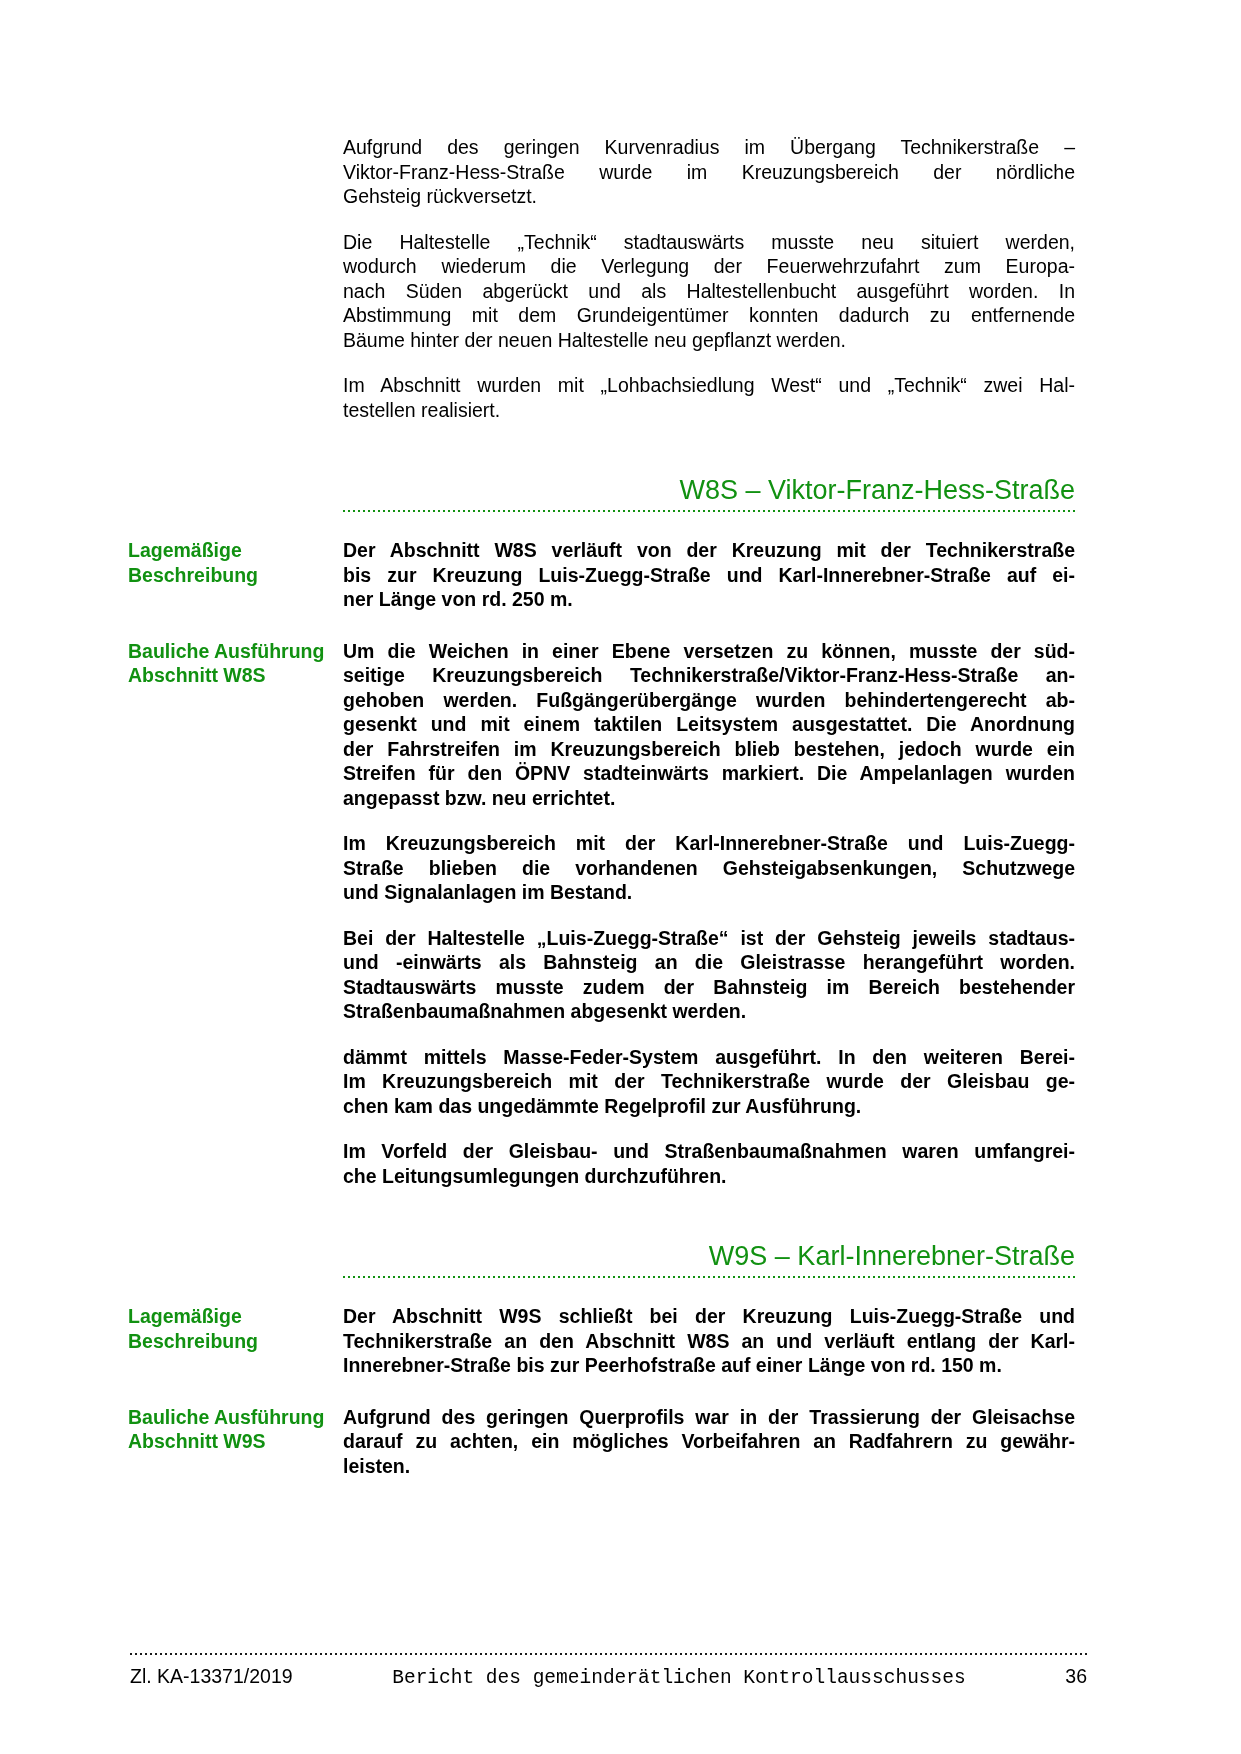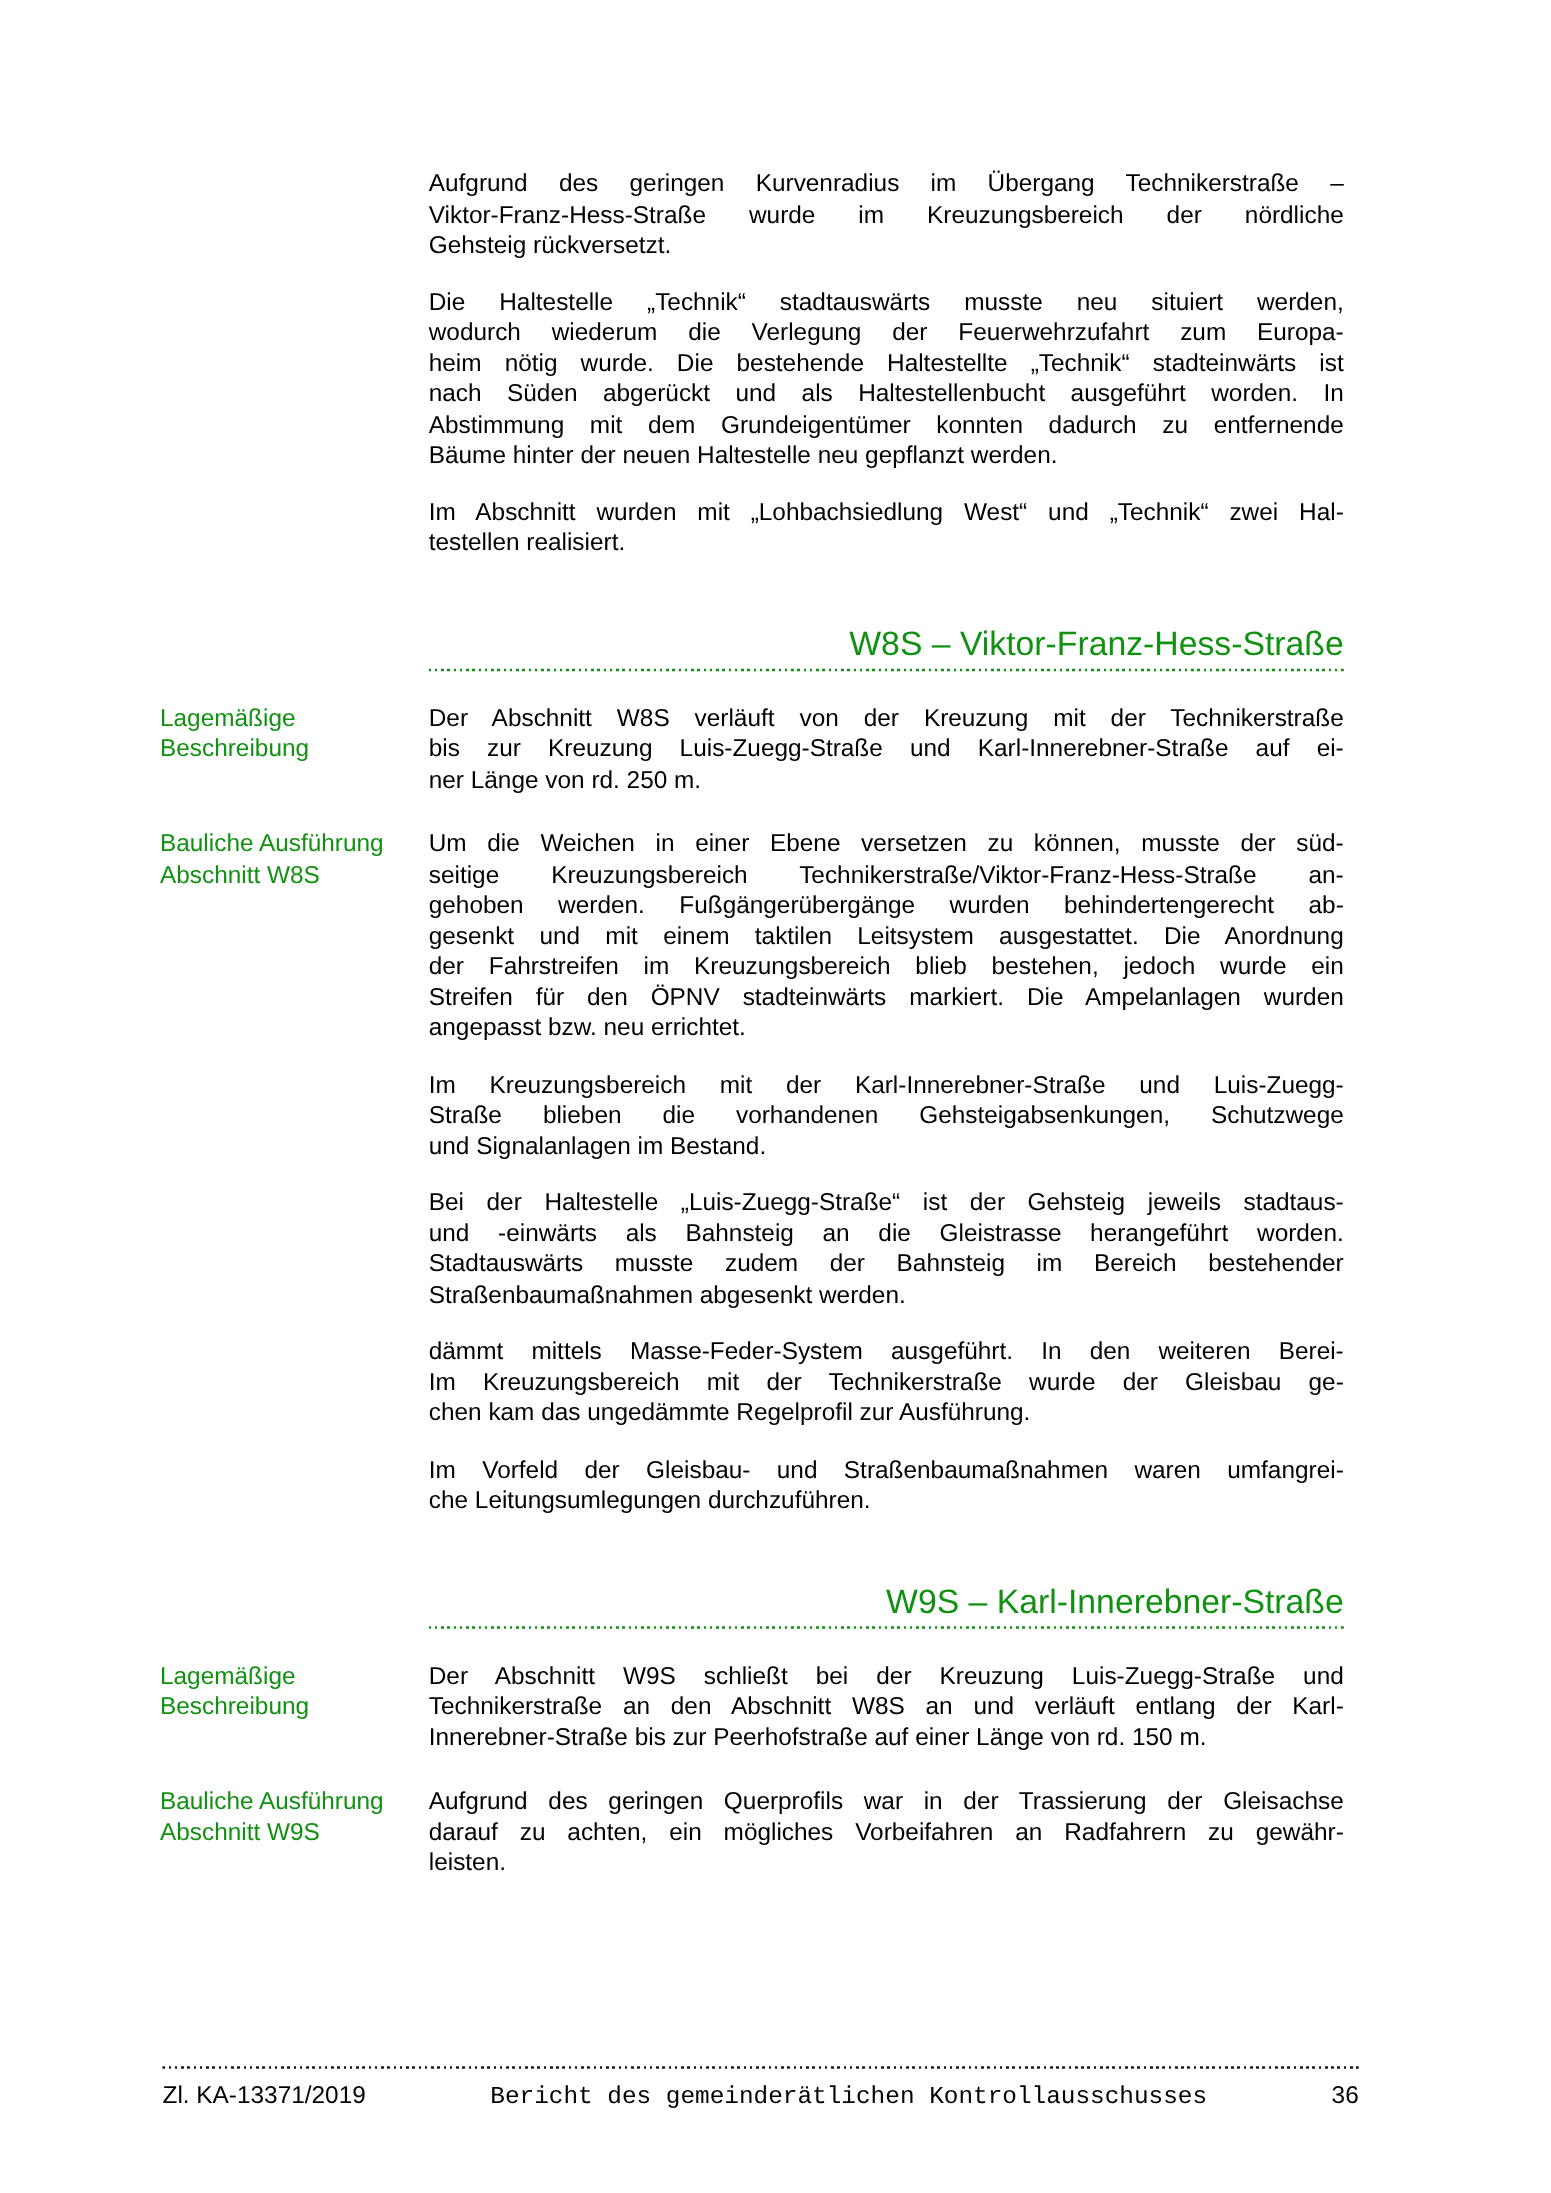--- a/index.html
+++ b/index.html
@@ -12,21 +12,21 @@
     overflow:hidden;
   }
   .content{position:absolute;left:128px;top:135px;width:947px;}
   .row{display:flex;align-items:flex-start;}
   .label-col{flex:0 0 215px;width:215px;color:var(--green);font-size:19.5px;line-height:24.5px;}
   .body-col{width:732px;font-size:19.5px;line-height:24.5px;}
   .para{margin:0 0 21px 0;}
   .para:last-child{margin-bottom:0;}
   .line{text-align:justify;text-align-last:justify;}
   .line.last{text-align-last:left;}
-  .block{margin-bottom:27px;}
+  .block{margin-bottom:27px;font-weight:bold;}
   .block:last-child{margin-bottom:0;}
   .heading-block{margin:56px 0 26px 215px;}
   .section-heading{
     font-size:27px;line-height:25px;color:var(--green);
     text-align:right;
   }
   .dotline{
     height:2px;margin-top:7px;
     background-image:repeating-linear-gradient(to right,currentColor 0,currentColor 2px,transparent 2px,transparent 5px);
   }
@@ -48,21 +48,20 @@
       <div class="label-col"></div>
       <div class="body-col">
         <div class="para">
           <div class="line">Aufgrund des geringen Kurvenradius im Übergang Technikerstraße –</div>
           <div class="line">Viktor-Franz-Hess-Straße wurde im Kreuzungsbereich der nördliche</div>
           <div class="line last">Gehsteig rückversetzt.</div>
         </div>
         <div class="para">
           <div class="line">Die Haltestelle „Technik“ stadtauswärts musste neu situiert werden,</div>
           <div class="line">wodurch wiederum die Verlegung der Feuerwehrzufahrt zum Europa-</div>
-          <div class="line">heim nötig wurde. Die bestehende Haltestellte „Technik“ stadteinwärts ist</div>
           <div class="line">nach Süden abgerückt und als Haltestellenbucht ausgeführt worden. In</div>
           <div class="line">Abstimmung mit dem Grundeigentümer konnten dadurch zu entfernende</div>
           <div class="line last">Bäume hinter der neuen Haltestelle neu gepflanzt werden.</div>
         </div>
         <div class="para">
           <div class="line">Im Abschnitt wurden mit „Lohbachsiedlung West“ und „Technik“ zwei Hal-</div>
           <div class="line last">testellen realisiert.</div>
         </div>
       </div>
     </div>

